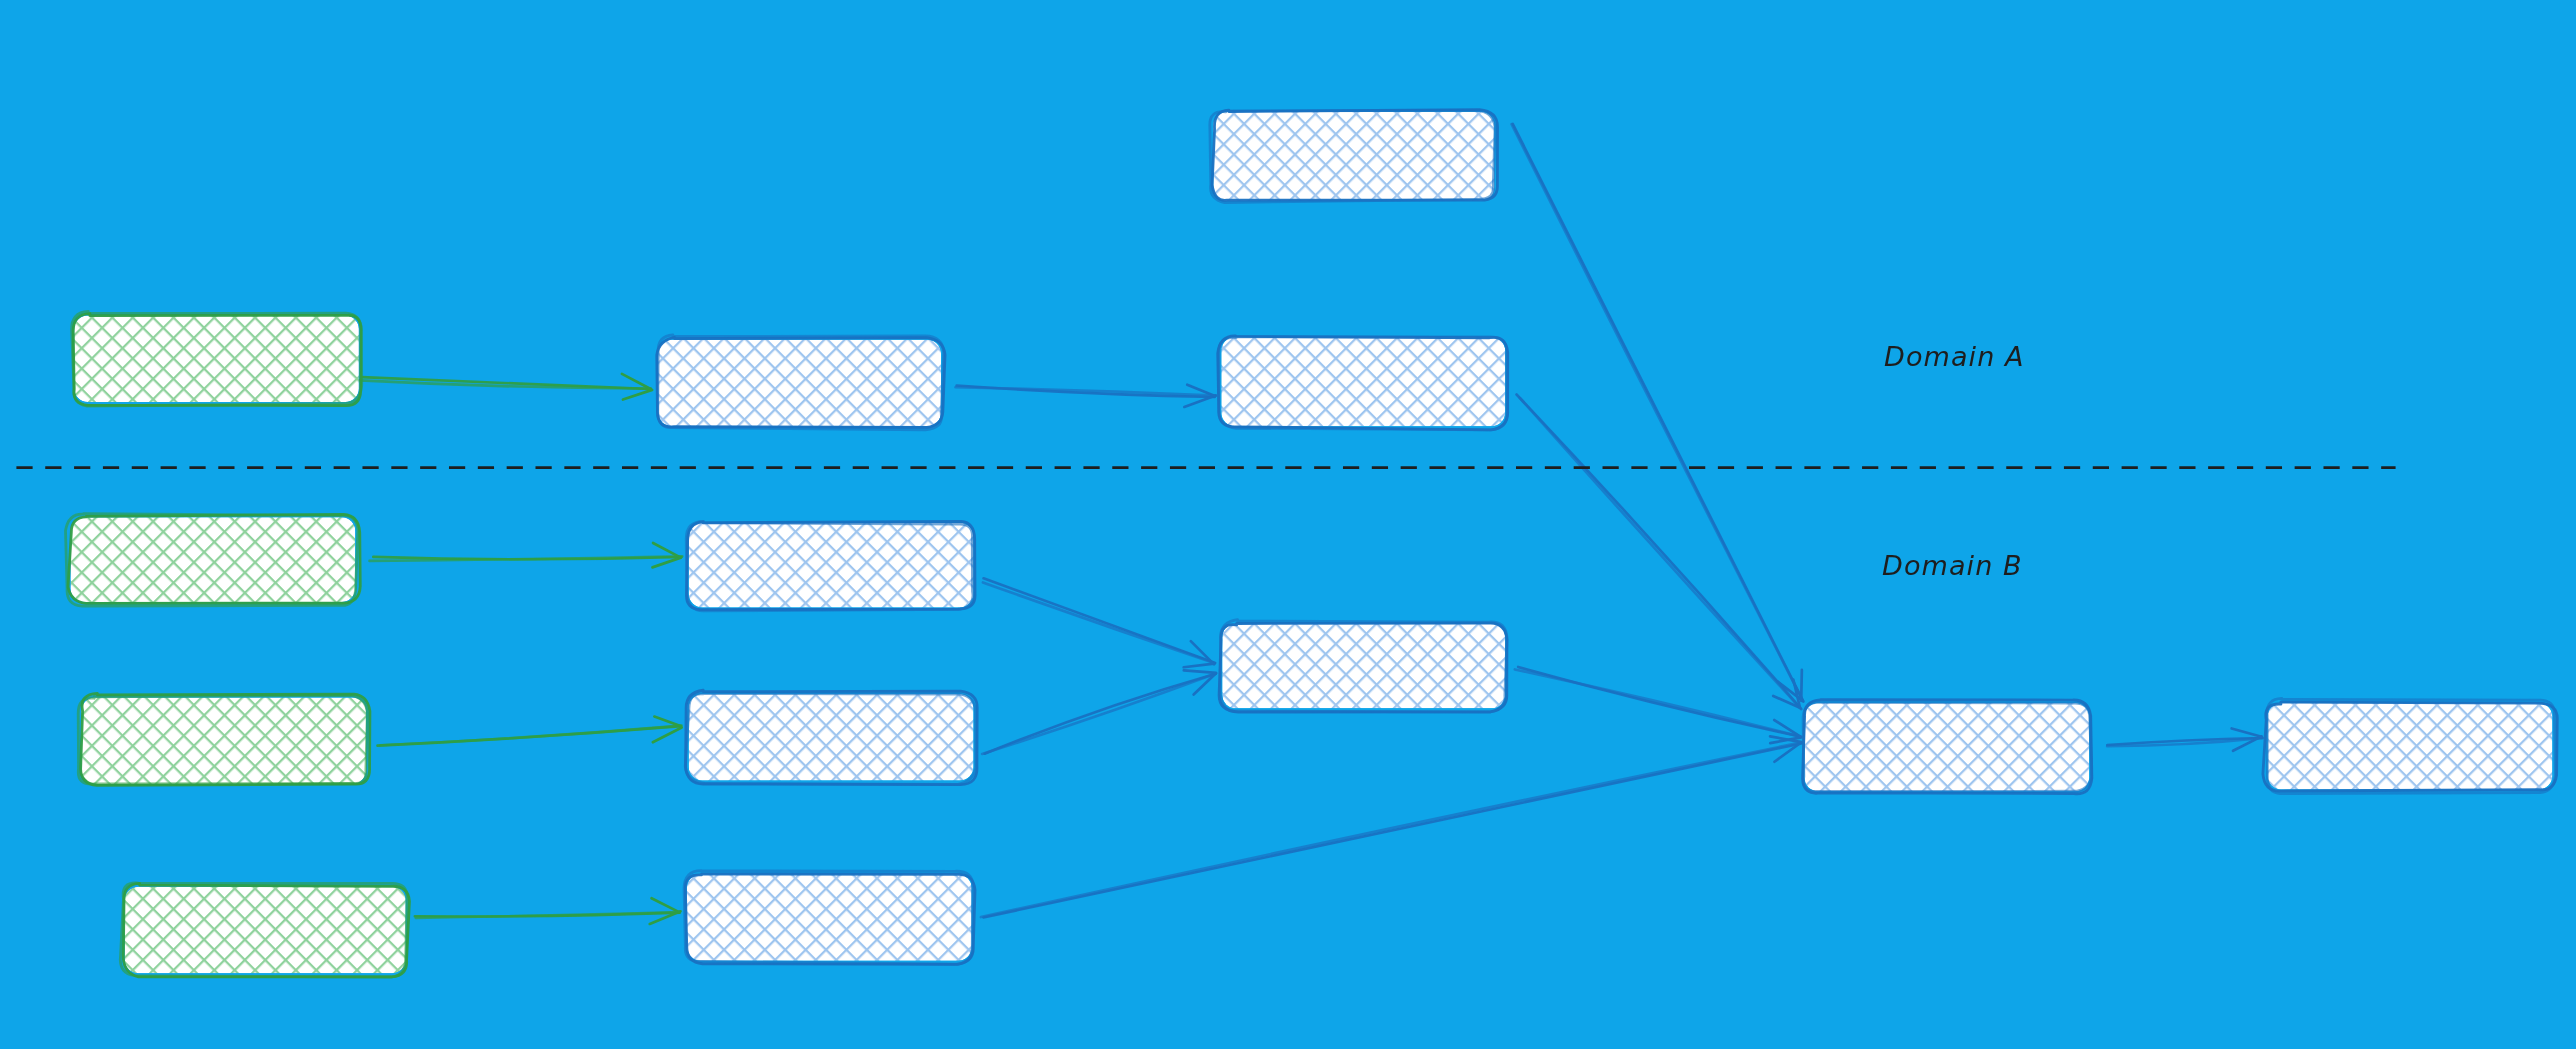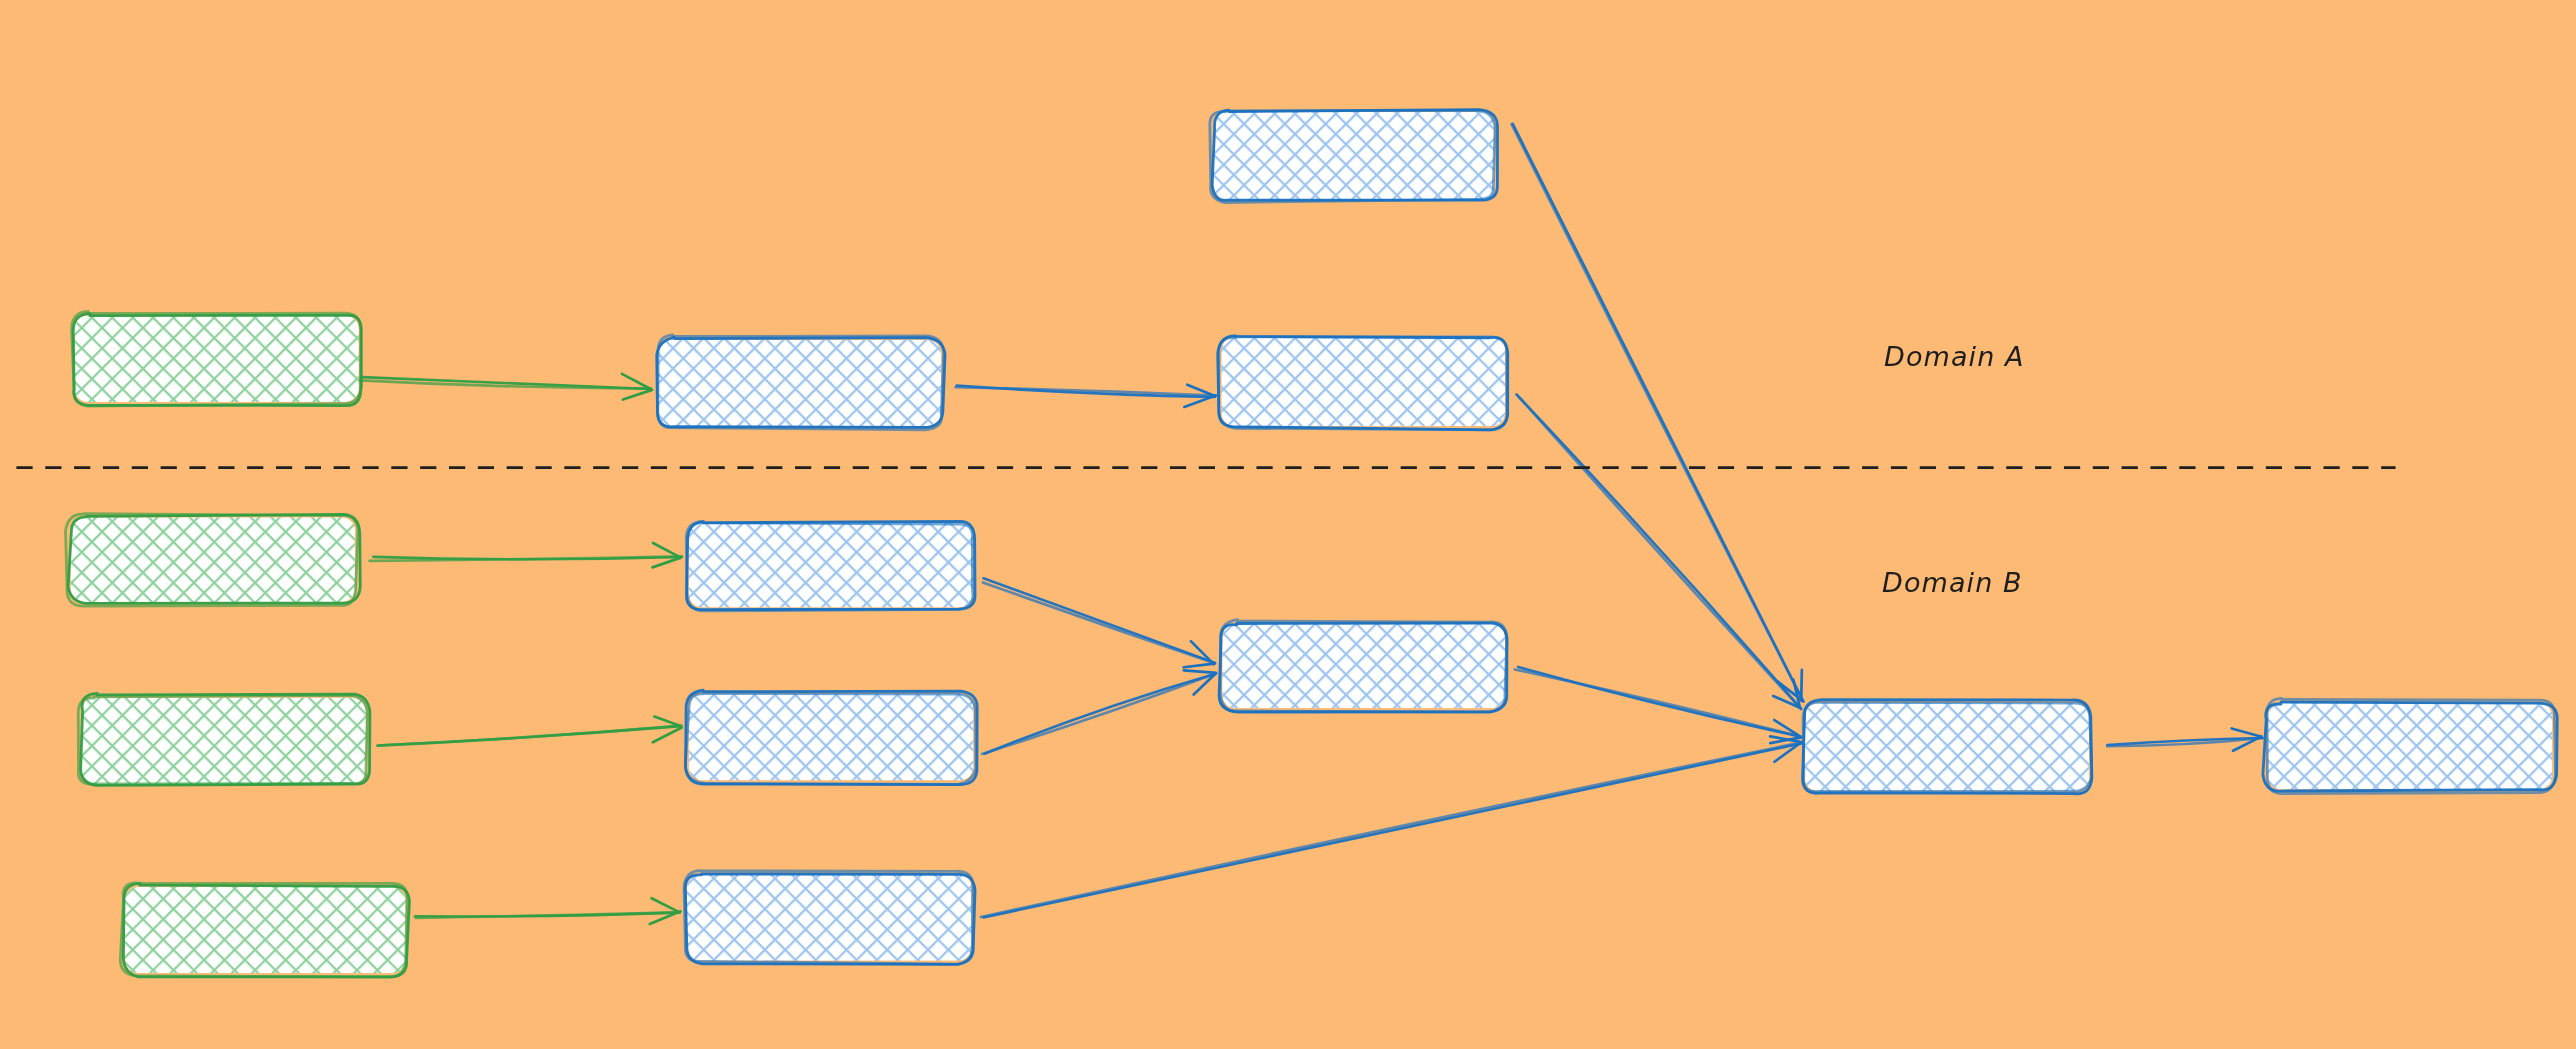--- a/index.html
+++ b/index.html
@@ -8,21 +8,21 @@
     padding: 0;
     background: #ffffff;
   }
   body {
     font-family: "Liberation Sans", sans-serif;
   }
   #canvas-root {
     position: relative;
     width: 2576px;
     height: 1049px;
-    background: #fdba74;
+    background: #0ea5e9;
     overflow: hidden;
   }
   #scene-svg {
     position: absolute;
     left: 0;
     top: 0;
     width: 2576px;
     height: 1049px;
     display: block;
   }
@@ -235,15 +235,15 @@
           <path d="M 2531.801954556444 776.0041361809728 L 2816.257042112135 776.8126478686987 Q 2835.075030317472 776.0118387710359 2834.280784024988 794.0041361809728 L 2835.42952460322 859.7607670803371 Q 2833.3603989857065 879.677325966804 2816.254628790568 879.4235585716663 L 2530.3912304891232 880.5642111691479 Q 2515.1749818351004 880.1087081939488 2515.733940651889 860.9462928309787 L 2515.5305293587644 793.669180823336 Q 2514.096997024723 775.5905236730308 2531.801954556444 775.0495727068976 Z" fill="none" stroke="#1971c2" stroke-width="3.1" stroke-linecap="round" stroke-linejoin="round" opacity="0.62"></path>
         </g>
       </g>
     <g id="layer-divider">
         <line x1="18" y1="519" x2="2658" y2="519" stroke="#1e1e1e" stroke-width="3" stroke-dasharray="18 14" stroke-linecap="butt"></line>
       </g>
   </svg>
 
   <div class="domain-label" id="label-domain-a" style="left: 1884px; top: 341px;">Domain A</div>
 
-  <div class="domain-label" id="label-domain-b" style="left: 1882px; top: 567px; font-style: italic;">Domain B</div>
+  <div class="domain-label" id="label-domain-b" style="left: 1882px; top: 550px; font-style: italic;">Domain B</div>
 </div>
 
 
 </body></html>

